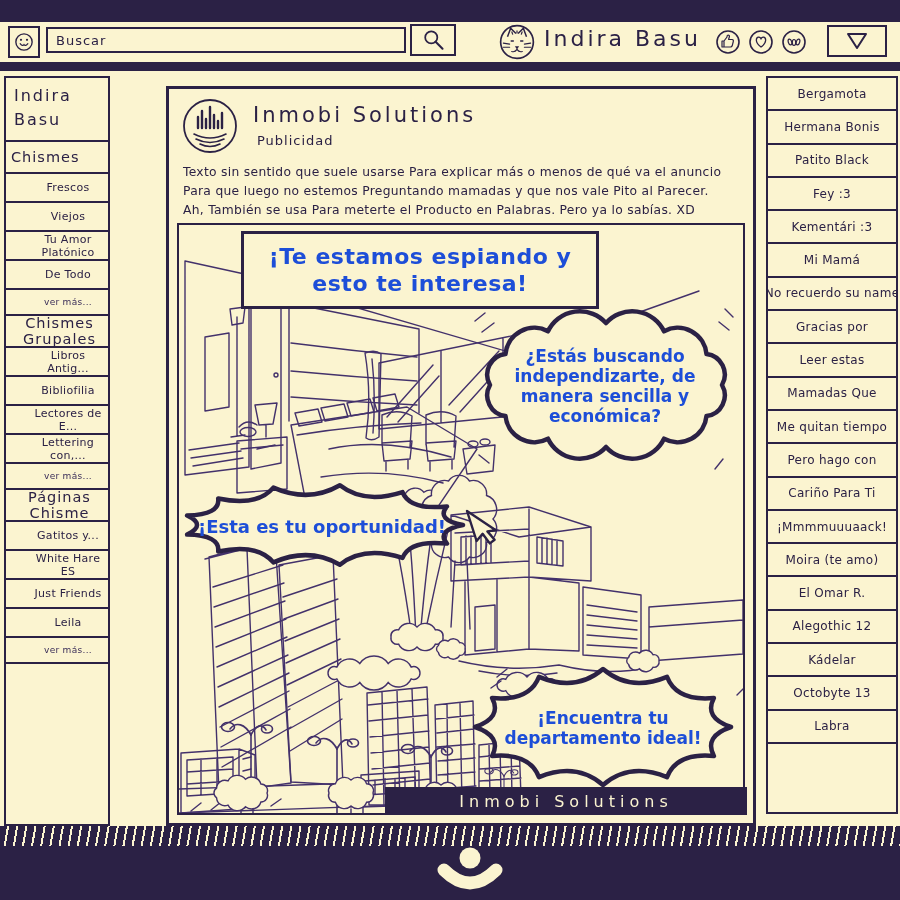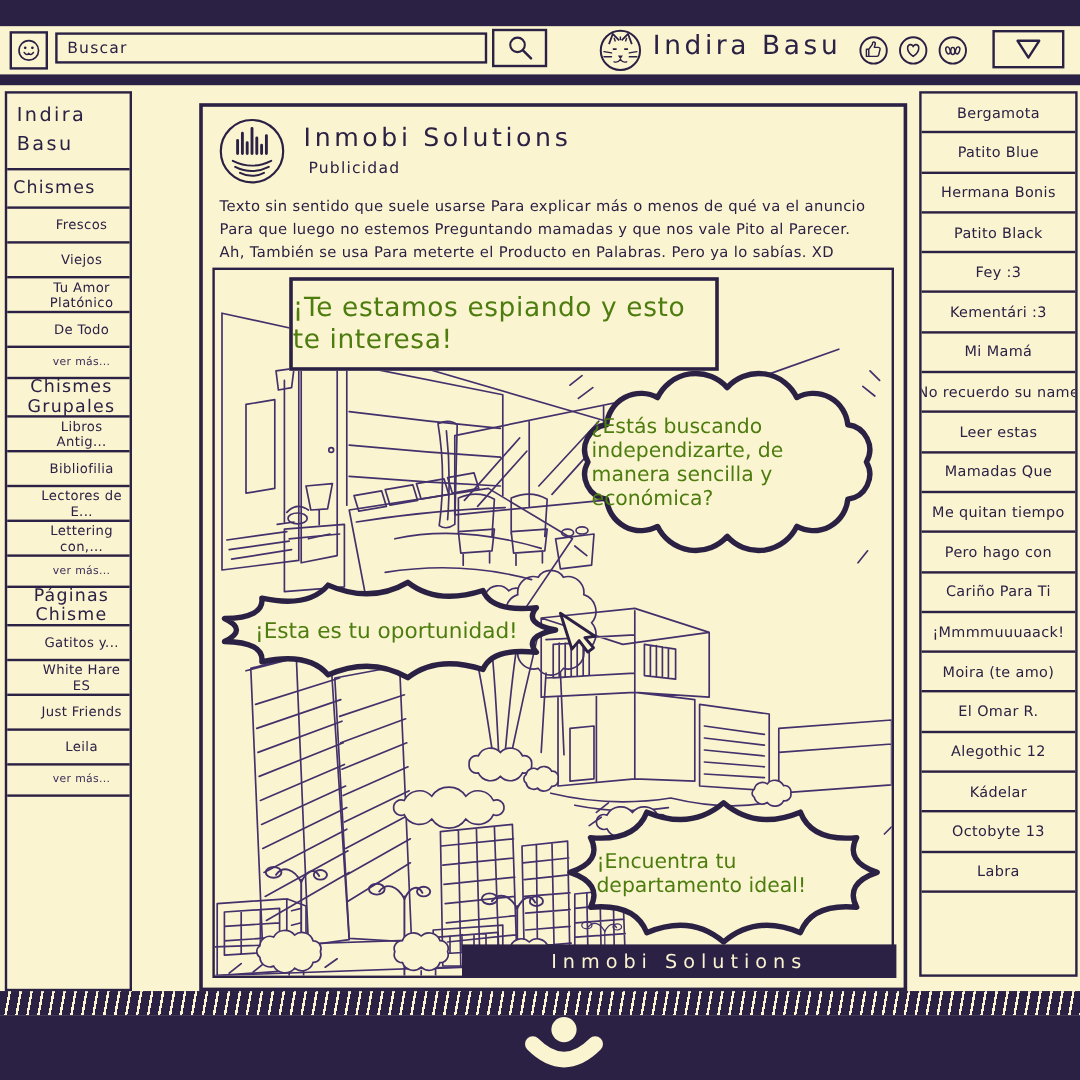--- a/index.html
+++ b/index.html
@@ -41,21 +41,21 @@
   .brand-sub{left:88px;top:44px;font-size:13px;letter-spacing:1px;}
   .post-body{left:14px;top:74px;width:562px;font-size:12.3px;letter-spacing:.3px;line-height:1.55;}
   .illus{left:8px;top:134px;width:568px;height:592px;border:2px solid #2B2145;box-sizing:border-box;position:absolute;background:#FBF4D0;}
   .illus svg{position:absolute;left:0;top:0;}
 
   .art path,.art circle,.art ellipse{stroke:#43316B;fill:none;stroke-width:1.4;stroke-linecap:round;stroke-linejoin:round;}
   .organic{fill:#FBF4D0;stroke:#43316B;stroke-width:1.4;}
   .bubble{fill:#FBF4D0;stroke:#2B2145;stroke-width:4.5;stroke-linejoin:round;}
   #cursor{fill:#FBF4D0;stroke:#2B2145;stroke-width:2.4;stroke-linejoin:round;}
 
-  .btext{position:absolute;display:flex;align-items:center;justify-content:center;font-weight:normal;color:#4d7c0f;}
+  .btext{position:absolute;display:flex;align-items:center;justify-content:center;text-align:center;font-weight:bold;color:#1d4ed8;}
   .headline{left:62px;top:6px;width:352px;height:72px;border:3px solid #2B2145;background:#FBF4D0;font-size:22px;line-height:1.25;letter-spacing:.5px;}
   .cloud-text{left:314px;top:106px;width:224px;height:110px;font-size:17px;line-height:1.18;}
   .burst1-text{left:16px;top:284px;width:254px;height:34px;font-size:18px;}
   .burst2-text{left:318px;top:472px;width:212px;height:62px;font-size:17px;line-height:1.2;}
   .ad-banner{left:206px;top:562px;width:362px;height:28px;background:#2B2145;color:#FBF4D0;display:flex;align-items:center;justify-content:center;font-size:16px;letter-spacing:5px;}
 
   
   .hatch-band{left:0;top:826px;width:900px;height:20px;
     background:repeating-linear-gradient(100deg,#2B2145 0 7px,#FBF4D0 7px 9px),#2B2145;}
   .footer{left:0;top:846px;width:900px;height:54px;background:#2B2145;}
@@ -245,27 +245,27 @@
     <div class="btext cloud-text">¿Estás buscando independizarte, de manera sencilla y económica?</div>
     <div class="btext burst1-text">¡Esta es tu oportunidad!</div>
     <div class="btext burst2-text">¡Encuentra tu departamento ideal!</div>
     <div class="abs ad-banner">Inmobi Solutions</div>
   </div>
 </div>
 
 <div class="abs right-sb">
   <div>
       <div class="fr-row">Bergamota</div>
-      <div class="fr-row">Patito Blue</div>
       <div class="fr-row">Hermana Bonis</div>
       <div class="fr-row">Patito Black</div>
       <div class="fr-row">Fey :3</div>
       <div class="fr-row">Kementári :3</div>
       <div class="fr-row">Mi Mamá</div>
       <div class="fr-row">No recuerdo su name</div>
+      <div class="fr-row">Gracias por</div>
       <div class="fr-row">Leer estas</div>
       <div class="fr-row">Mamadas Que</div>
       <div class="fr-row">Me quitan tiempo</div>
       <div class="fr-row">Pero hago con</div>
       <div class="fr-row">Cariño Para Ti</div>
       <div class="fr-row">¡Mmmmuuuaack!</div>
       <div class="fr-row">Moira (te amo)</div>
       <div class="fr-row">El Omar R.</div>
       <div class="fr-row">Alegothic 12</div>
       <div class="fr-row">Kádelar</div>

